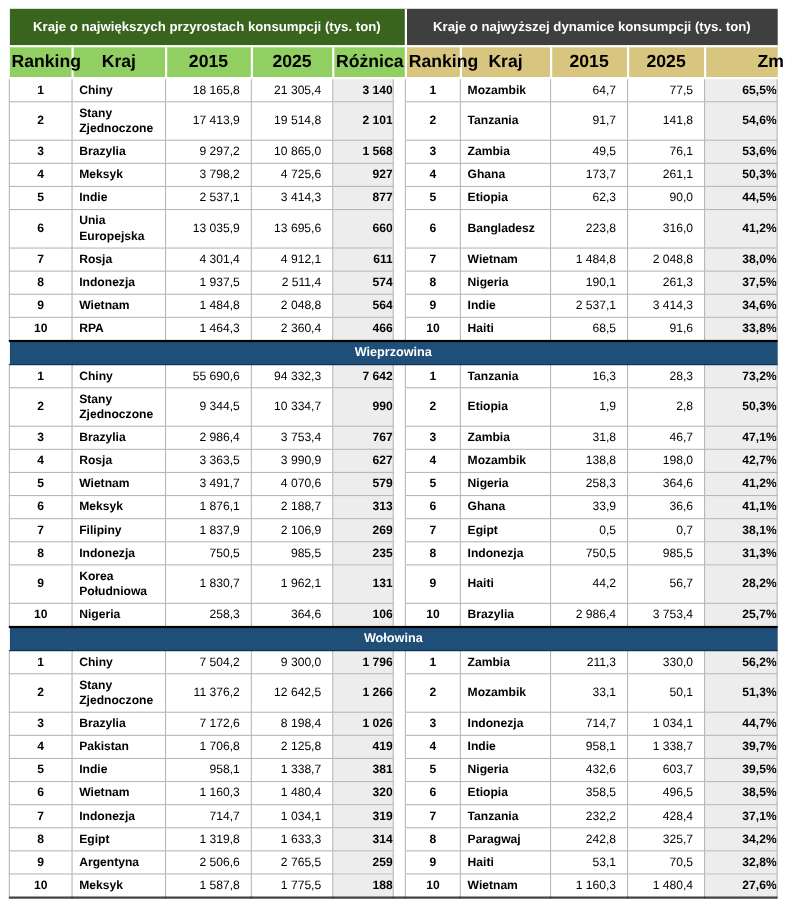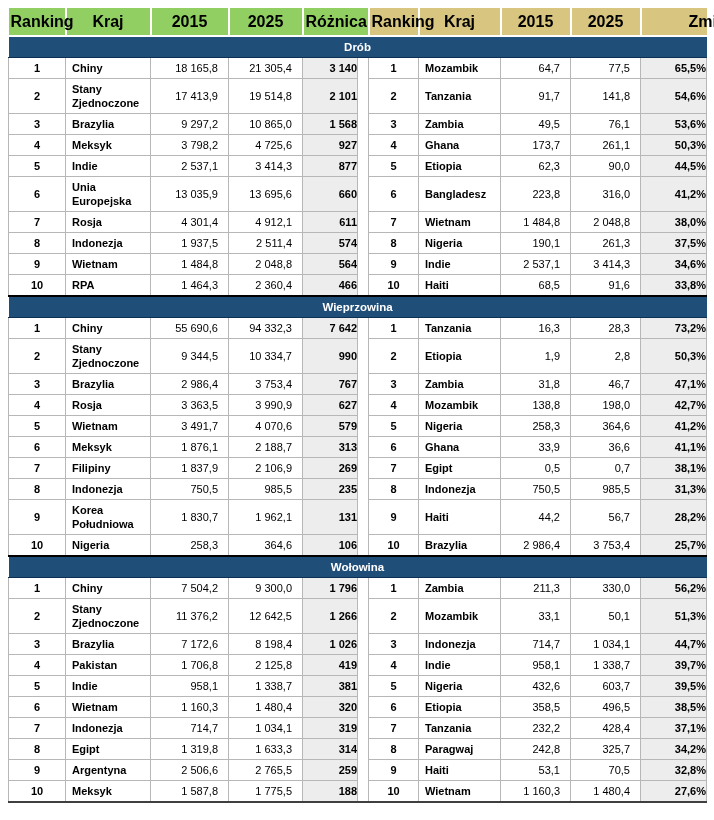--- a/index.html
+++ b/index.html
@@ -69,37 +69,38 @@
         <col style="width:55px">
         <col style="width:11px">
       <col style="width:50px">
         <col style="width:82px">
         <col style="width:70px">
       <col style="width:70px">
         <col style="width:66px">
     </colgroup>
     <thead>
       <tr>
+        <td class="banner left" colspan="6">Kraje o największych przyrostach konsumpcji (tys. ton)</td>
+        <td class="banner right" colspan="5">Kraje o najwyższej dynamice konsumpcji (tys. ton)</td>
+      </tr>
+      <tr>
         <td class="colhead green">Ranking</td>
         <td class="colhead green">Kraj</td>
         <td class="colhead green">2015</td>
         <td class="colhead green">2025</td>
         <td class="colhead green" colspan="2">Różnica</td>
         <td class="colhead tan">Ranking</td>
         <td class="colhead tan">Kraj</td>
         <td class="colhead tan">2015</td>
         <td class="colhead tan">2025</td>
         <td class="colhead tan">Zmiana</td>
       </tr>
     </thead>
     <tbody id="table-body">
         <tr>
-          <td colspan="11" class="section">Drób</td>
-        </tr>
-        <tr>
           <td class="cell rank">1</td>
           <td class="cell country">Chiny</td>
           <td class="cell num">18 165,8</td>
           <td class="cell num">21 305,4</td>
           <td class="cell emph">3 140</td>
           <td class="spacer"></td>
           <td class="cell rank">1</td>
           <td class="cell country">Mozambik</td>
           <td class="cell num">64,7</td>
           <td class="cell num">77,5</td>

